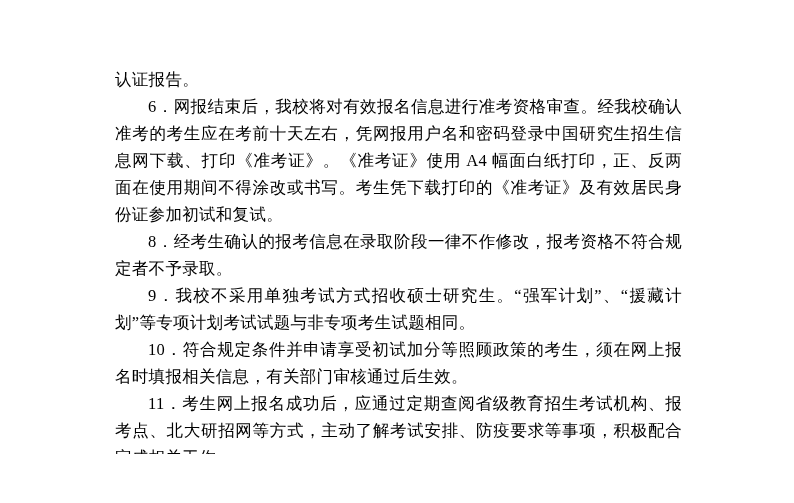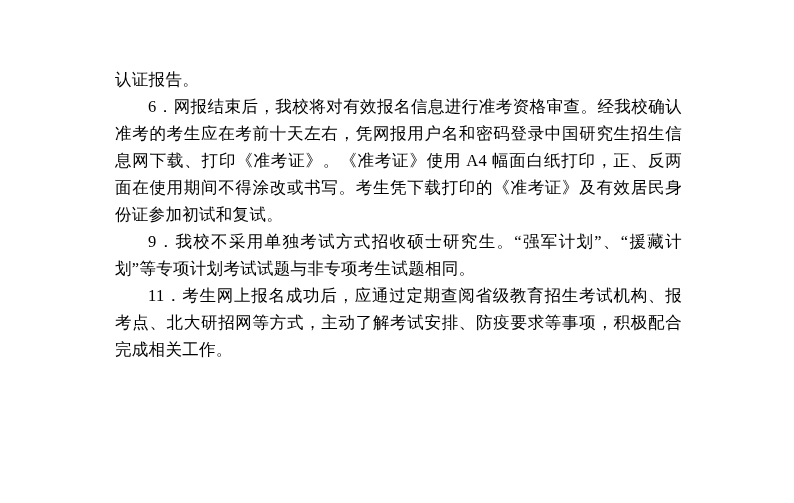--- a/index.html
+++ b/index.html
@@ -29,15 +29,17 @@
   .page p.indent {
     text-indent: 2em;
   }
 </style>
 </head>
 <body>
 
 <div class="page">
   <p>认证报告。</p>
   <p class="indent">6．网报结束后，我校将对有效报名信息进行准考资格审查。经我校确认准考的考生应在考前十天左右，凭网报用户名和密码登录中国研究生招生信息网下载、打印《准考证》。《准考证》使用 A4 幅面白纸打印，正、反两面在使用期间不得涂改或书写。考生凭下载打印的《准考证》及有效居民身份证参加初试和复试。</p>
+  <p class="indent">8．经考生确认的报考信息在录取阶段一律不作修改，报考资格不符合规定者不予录取。</p>
   <p class="indent">9．我校不采用单独考试方式招收硕士研究生。“强军计划”、“援藏计划”等专项计划考试试题与非专项考生试题相同。</p>
+  <p class="indent">10．符合规定条件并申请享受初试加分等照顾政策的考生，须在网上报名时填报相关信息，有关部门审核通过后生效。</p>
   <p class="indent">11．考生网上报名成功后，应通过定期查阅省级教育招生考试机构、报考点、北大研招网等方式，主动了解考试安排、防疫要求等事项，积极配合完成相关工作。</p>
 </div>
 
 </body></html>

